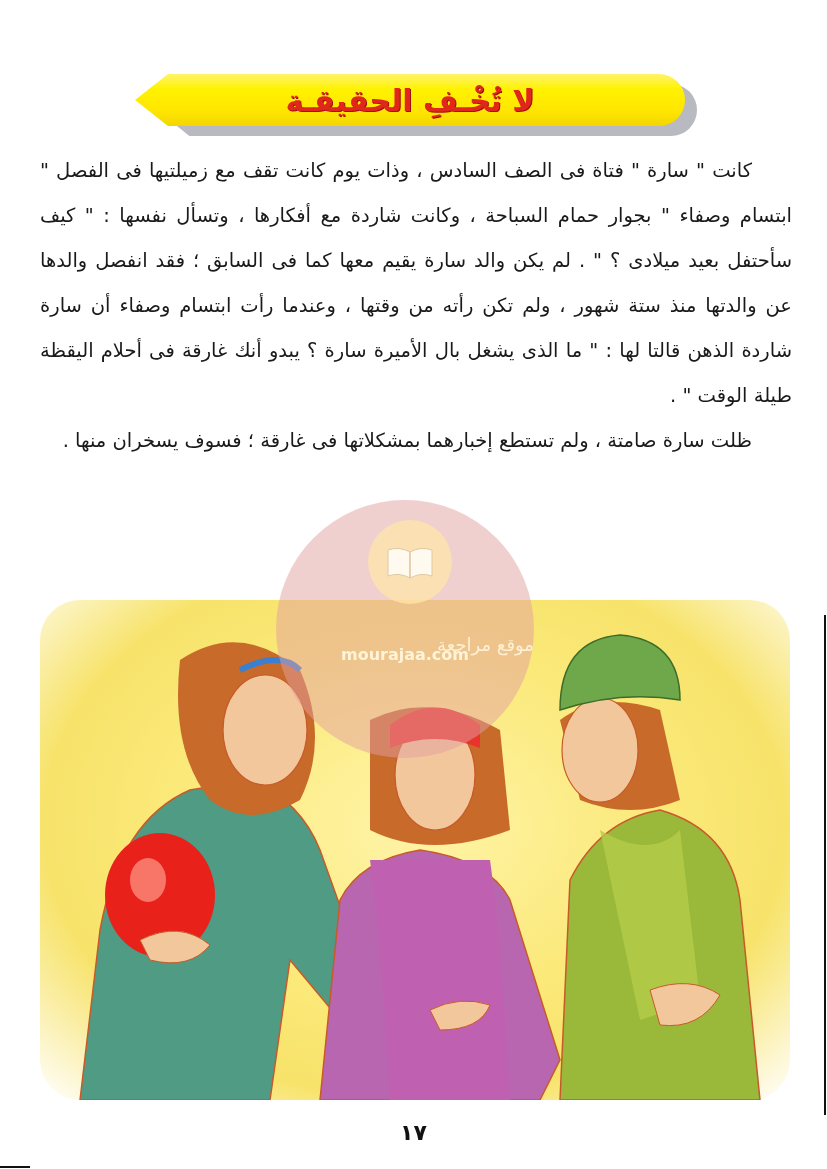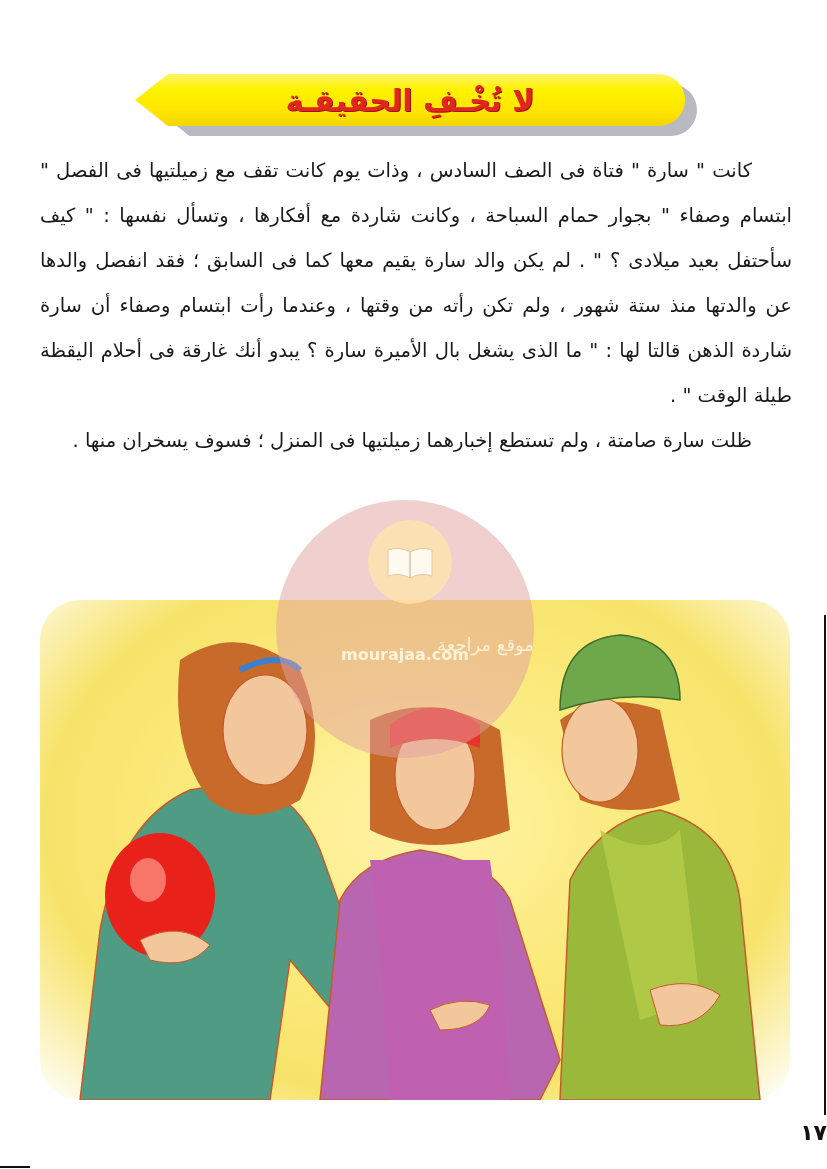--- a/index.html
+++ b/index.html
@@ -52,38 +52,38 @@
   }
   .wm-ar {
     position: absolute; left: 0; width: 100%; top: 122px; 
     direction: rtl; color: rgba(255, 245, 220, 0.9); font-size: 18px; margin-top: 12px;
   }
   .wm-en {
     position: absolute; left: 0; width: 100%; top: 145px; text-align: center;
     color: rgba(255, 245, 220, 0.95); font-size: 16px; font-weight: bold;
   }
   .page-number {
-    position: absolute; left: 0; width: 827px; top: 1120px; 
+    position: absolute; left: 0; width: 827px; top: 1120px; text-align: center;
     font-size: 22px; font-weight: bold; color: #111; direction: rtl;
   }
   .bottom-line { position: absolute; left: 0; top: 1166px; width: 30px; height: 2px; background: #111; }
 </style>
 </head>
 <body>
 
 <div class="banner-wrap">
   <div class="banner-shadow"></div>
   <div class="banner">
     <span class="banner-title">لا تُخْـفِ الحقيقـة</span>
   </div>
 </div>
 
 <div class="story">
   <p class="indent">كانت " سارة " فتاة فى الصف السادس ، وذات يوم كانت تقف مع زميلتيها فى الفصل " ابتسام وصفاء " بجوار حمام السباحة ، وكانت شاردة مع أفكارها ، وتسأل نفسها : " كيف سأحتفل بعيد ميلادى ؟ " . لم يكن والد سارة يقيم معها كما فى السابق ؛ فقد انفصل والدها عن والدتها منذ ستة شهور ، ولم تكن رأته من وقتها ، وعندما رأت ابتسام وصفاء أن سارة شاردة الذهن قالتا لها : " ما الذى يشغل بال الأميرة سارة ؟ يبدو أنك غارقة فى أحلام اليقظة طيلة الوقت " .</p>
-  <p class="indent">ظلت سارة صامتة ، ولم تستطع إخبارهما زميلتيها فى المنزل ؛ فسوف يسخران منها .</p>
+  <p class="indent">ظلت سارة صامتة ، ولم تستطع إخبارهما بمشكلاتها فى غارقة ؛ فسوف يسخران منها .</p>
 </div>
 
 <div class="illustration">
   <svg width="750" height="500" viewBox="0 0 750 500">
 
     <g>
       <path d="M40 500 L60 330 Q80 220 150 190 L210 180 Q260 200 280 250 L330 390 L300 420 L250 360 L230 500 Z" fill="#4f9b84" stroke="#c85a2a" stroke-width="1.5"></path>
       <path d="M140 60 Q200 20 260 70 Q290 140 260 200 Q210 230 170 200 Q130 150 140 60 Z" fill="#c86a2a"></path>
       <ellipse cx="225" cy="130" rx="42" ry="55" fill="#f2c79b" stroke="#c85a2a" stroke-width="1.2"></ellipse>
       <path d="M200 70 Q240 50 260 70" stroke="#3a7fd0" stroke-width="6" fill="none"></path>

